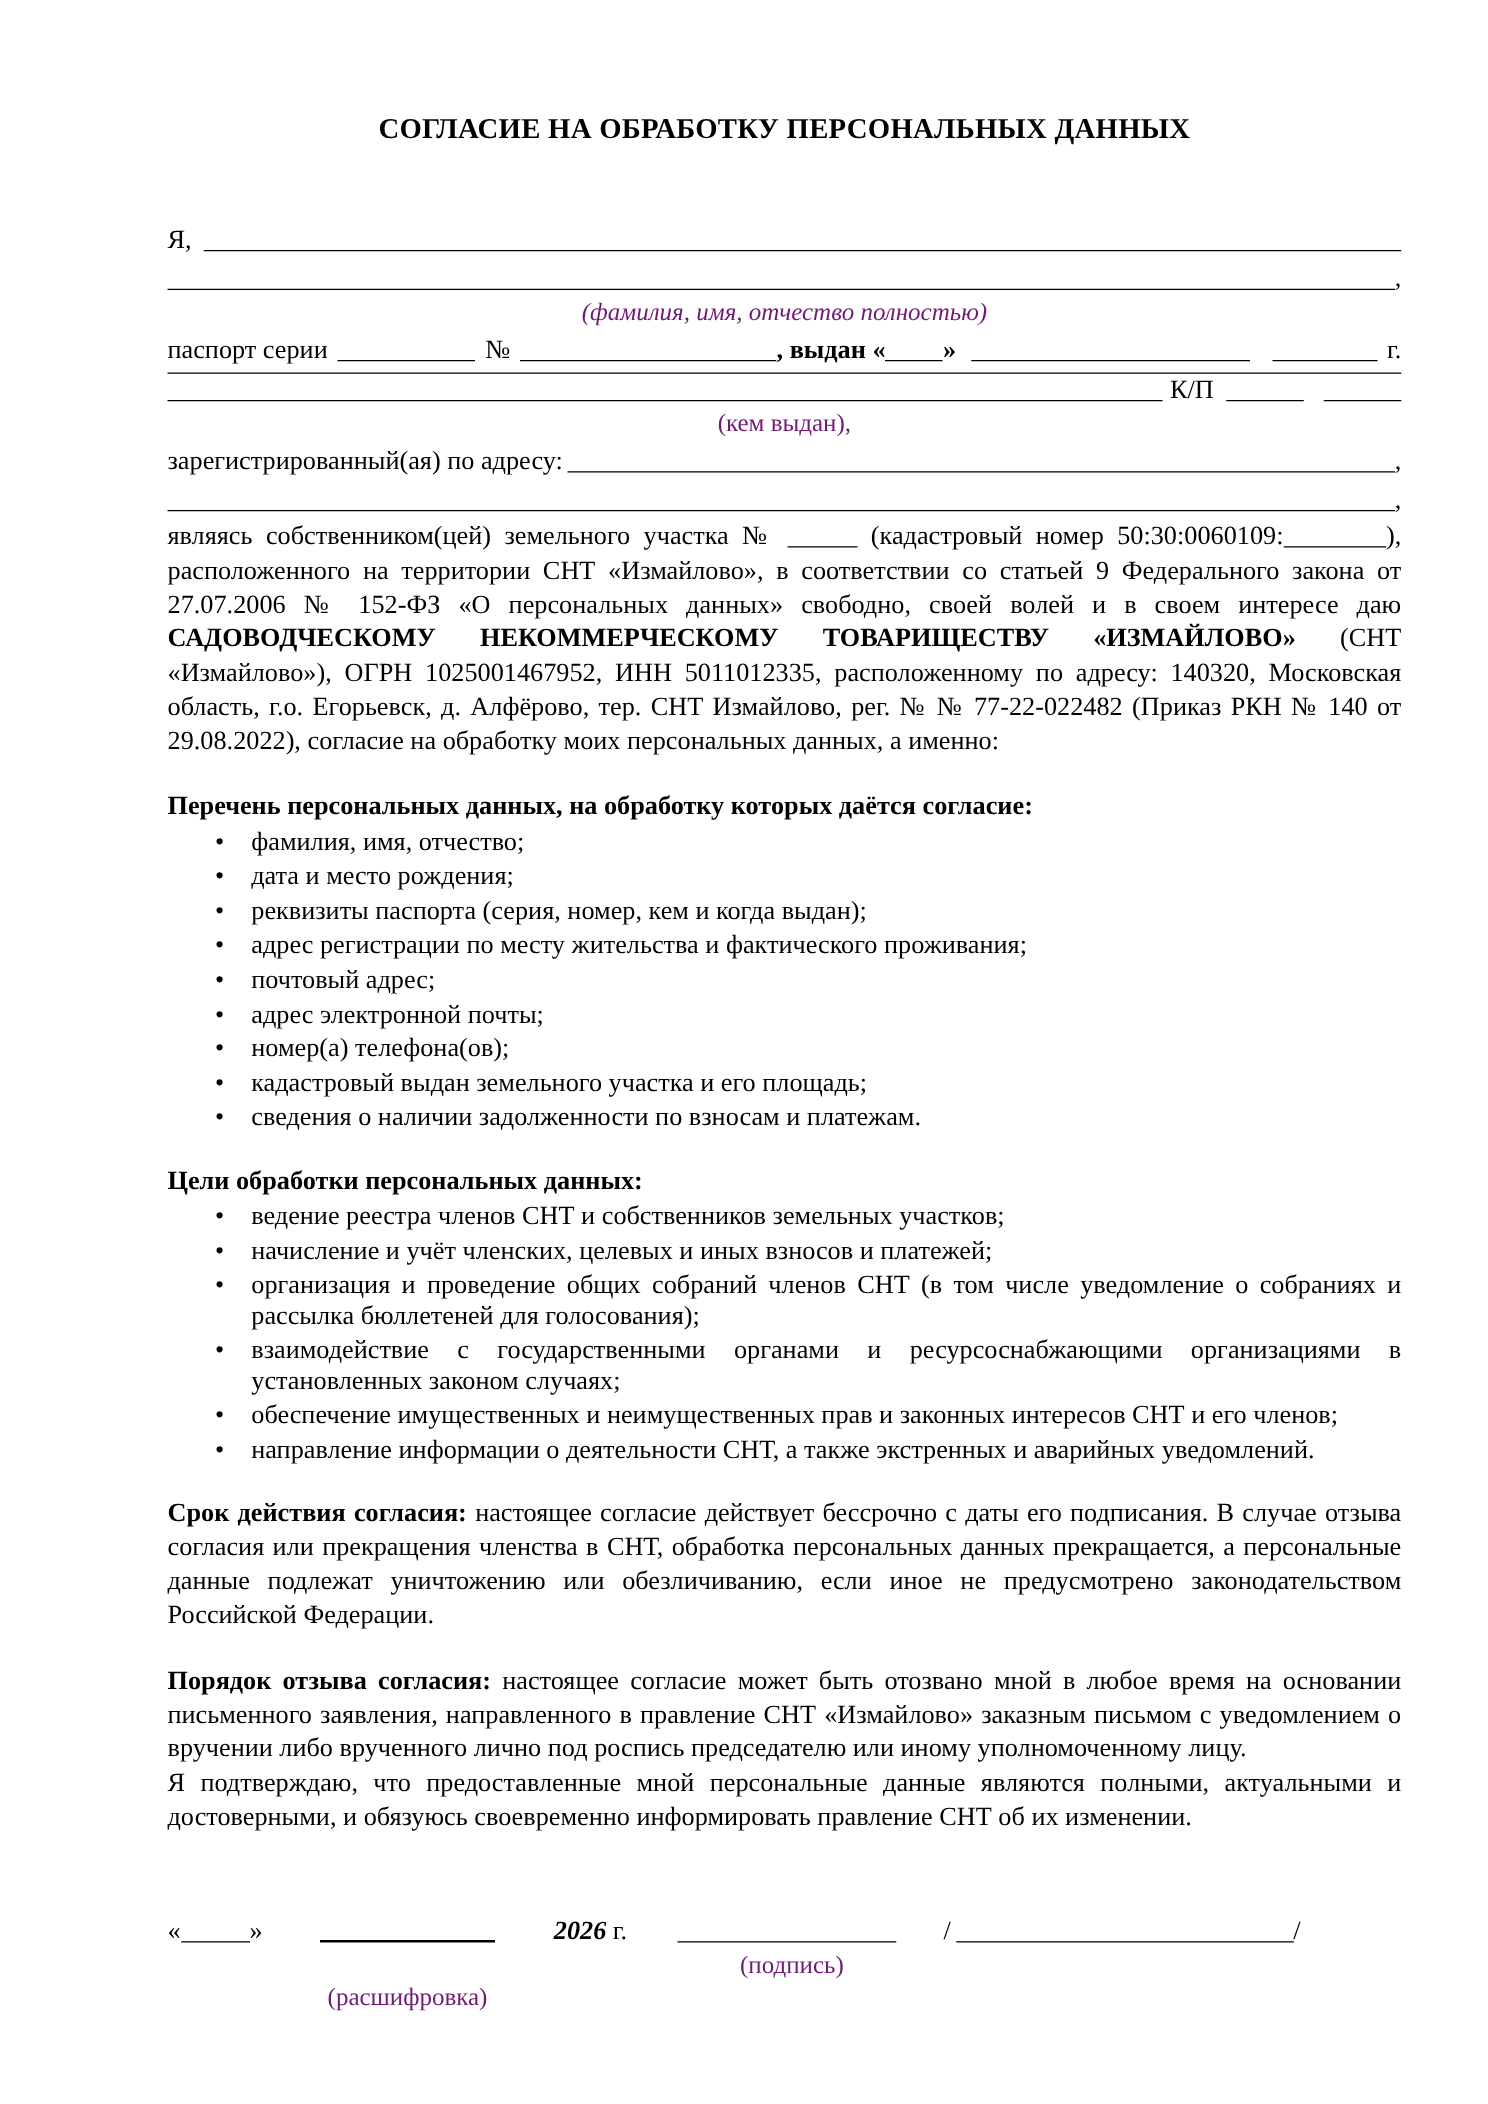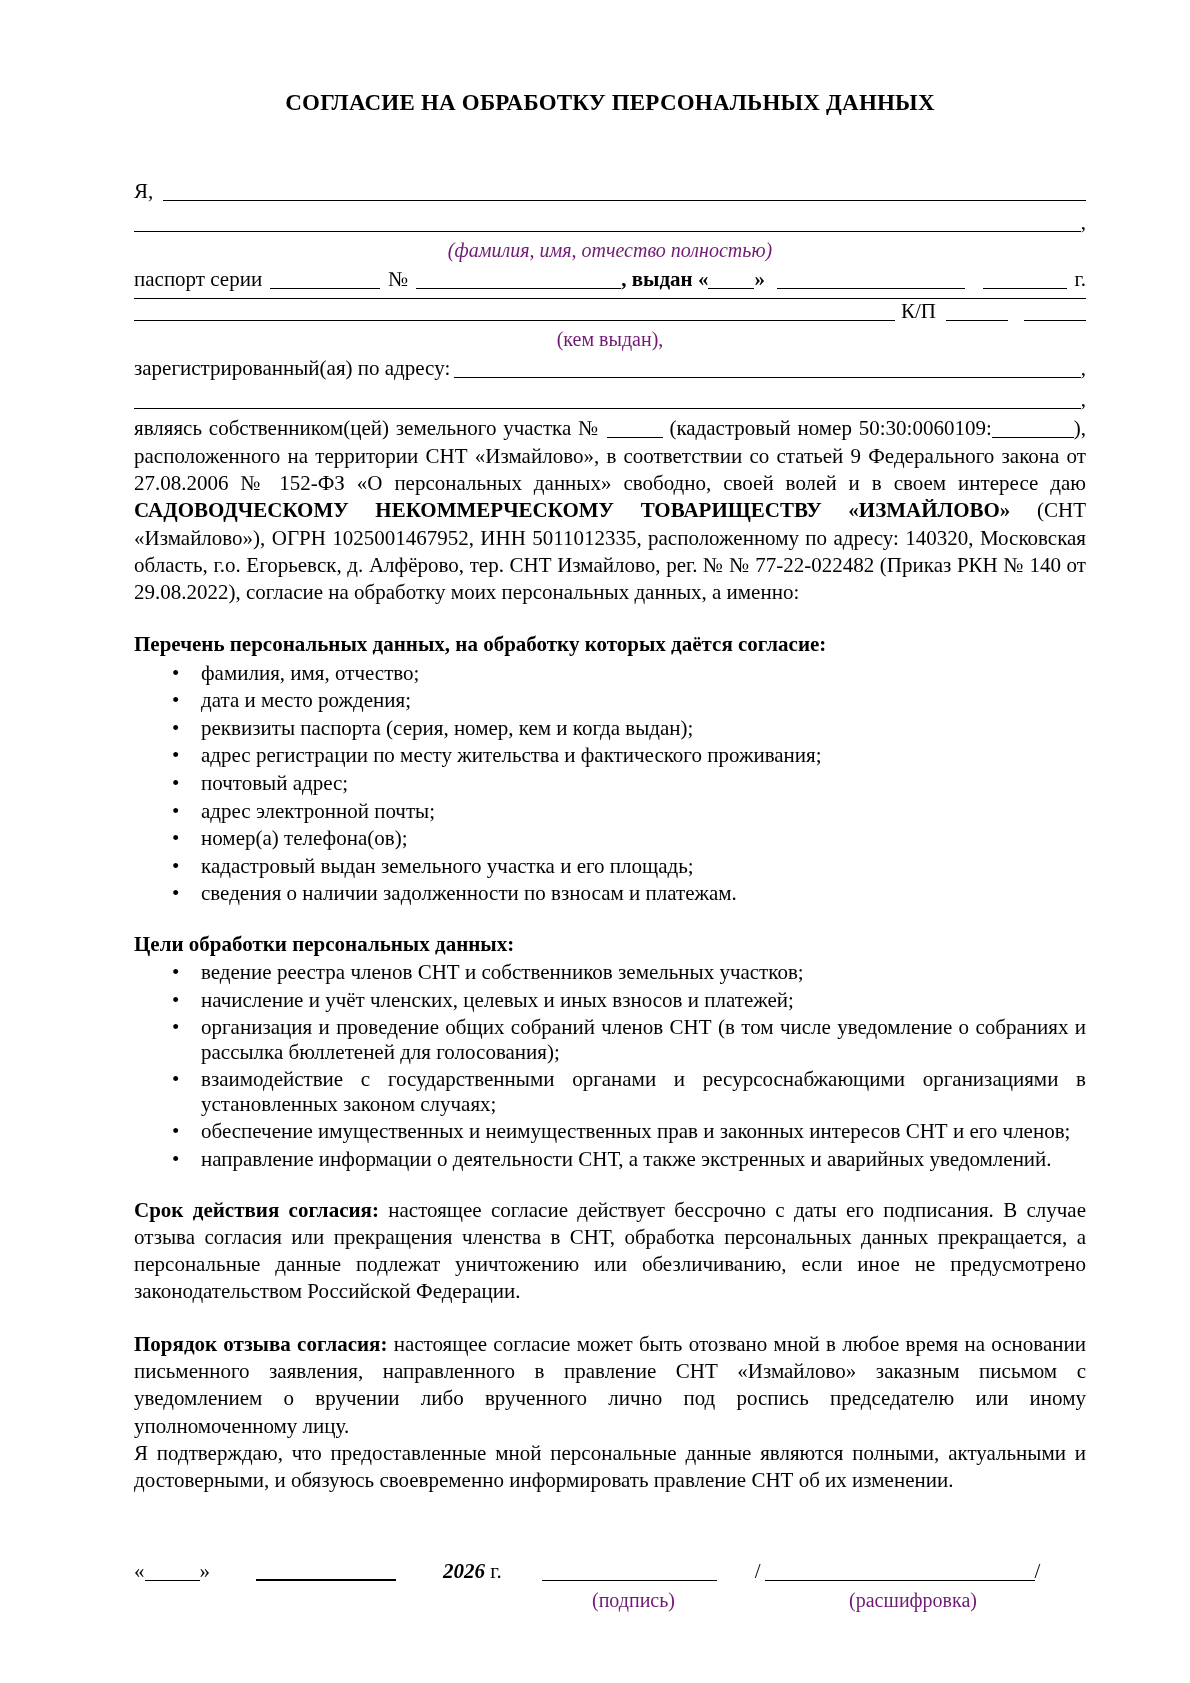--- a/index.html
+++ b/index.html
@@ -1,20 +1,20 @@
 <!DOCTYPE html>
 <html><head>
 <meta charset="utf-8">
 <style>
   html, body { margin: 0; padding: 0; background: #ffffff; }
   body { width: 1190px; height: 1683px; overflow: hidden; }
   .page {
     box-sizing: border-box;
     width: 1190px; height: 1683px;
-    padding: 88px 104px 40px 134px;
+    padding: 88px 69px 40px 134px;
     font-family: "Liberation Serif", "DejaVu Serif", serif;
     font-size: 21px;
     color: #000;
     line-height: 1.3;
   }
   .title {
     text-align: center;
     font-weight: bold;
     font-size: 23px;
     margin: 0 0 58px 0;
@@ -69,21 +69,21 @@
     position: relative;
     padding-left: 67px;
     text-align: justify;
     line-height: 1.17;
     margin: 3px 0;
   }
   ul.doc-list .marker { position: absolute; left: 38px; top: 0; }
   .spacer-para { margin-top: 25px; }
   .sig-block { margin-top: 62px; }
   .sig-row { display: flex; align-items: baseline; line-height: 1.48; }
-  .sig-hints { display: flex; }
+  .sig-hints { display: flex; flex-direction: column; }
   .sh1 { width: 175px; margin-left: 412px; text-align: center; }
   .sh2 { width: 292px; margin-left: 46px; text-align: center; }
   .year-wrap { white-space: nowrap; }
 </style>
 </head>
 <body>
 
 <div class="page">
 
   <div class="title">СОГЛАСИЕ НА ОБРАБОТКУ ПЕРСОНАЛЬНЫХ ДАННЫХ</div>
@@ -129,21 +129,21 @@
     <span class="blank fill ml4"></span>
     <span>,</span>
   </div>
   <div class="row">
     <span class="blank fill"></span>
     <span>,</span>
   </div>
 
   <p class="para"><span>являясь собственником(цей) земельного участка №</span>
     <span class="iblank w56"></span>
-    <span>(кадастровый номер 50:30:0060109:</span><span class="iblank w82"></span><span>), расположенного на территории СНТ «Измайлово», в соответствии со статьей 9 Федерального закона от 27.08.2006 № 152-ФЗ «О персональных данных» свободно, своей волей и в своем интересе даю</span>
+    <span>(кадастровый номер 50:30:0060109:</span><span class="iblank w82"></span><span>), расположенного на территории СНТ «Измайлово», в соответствии со статьей 9 Федерального закона от 27.07.2006 № 152-ФЗ «О персональных данных» свободно, своей волей и в своем интересе даю</span>
     <span class="bold">САДОВОДЧЕСКОМУ НЕКОММЕРЧЕСКОМУ ТОВАРИЩЕСТВУ «ИЗМАЙЛОВО»</span>
     <span>(СНТ «Измайлово»), ОГРН 1025001467952, ИНН 5011012335, расположенному по адресу: 140320, Московская область, г.о. Егорьевск, д. Алфёрово, тер. СНТ Измайлово, рег. № № 77-22-022482 (Приказ РКН № 140 от 29.08.2022), согласие на обработку моих персональных данных, а именно:</span></p>
 
   <div class="sect-heading">Перечень персональных данных, на обработку которых даётся согласие:</div>
   <ul class="doc-list">
     <li><span class="marker">•</span><span>фамилия, имя, отчество;</span></li>
     <li><span class="marker">•</span><span>дата и место рождения;</span></li>
     <li><span class="marker">•</span><span>реквизиты паспорта (серия, номер, кем и когда выдан);</span></li>
     <li><span class="marker">•</span><span>адрес регистрации по месту жительства и фактического проживания;</span></li>
     <li><span class="marker">•</span><span>почтовый адрес;</span></li>

